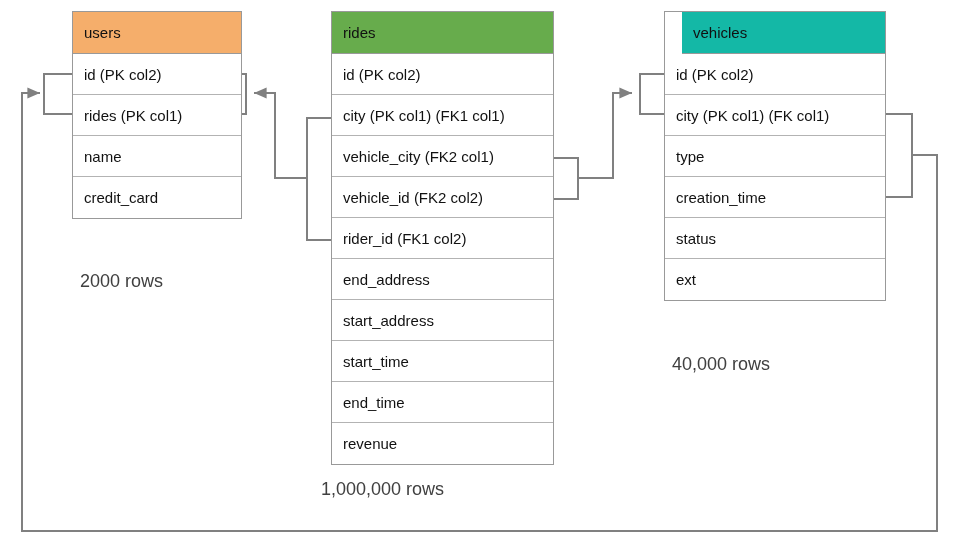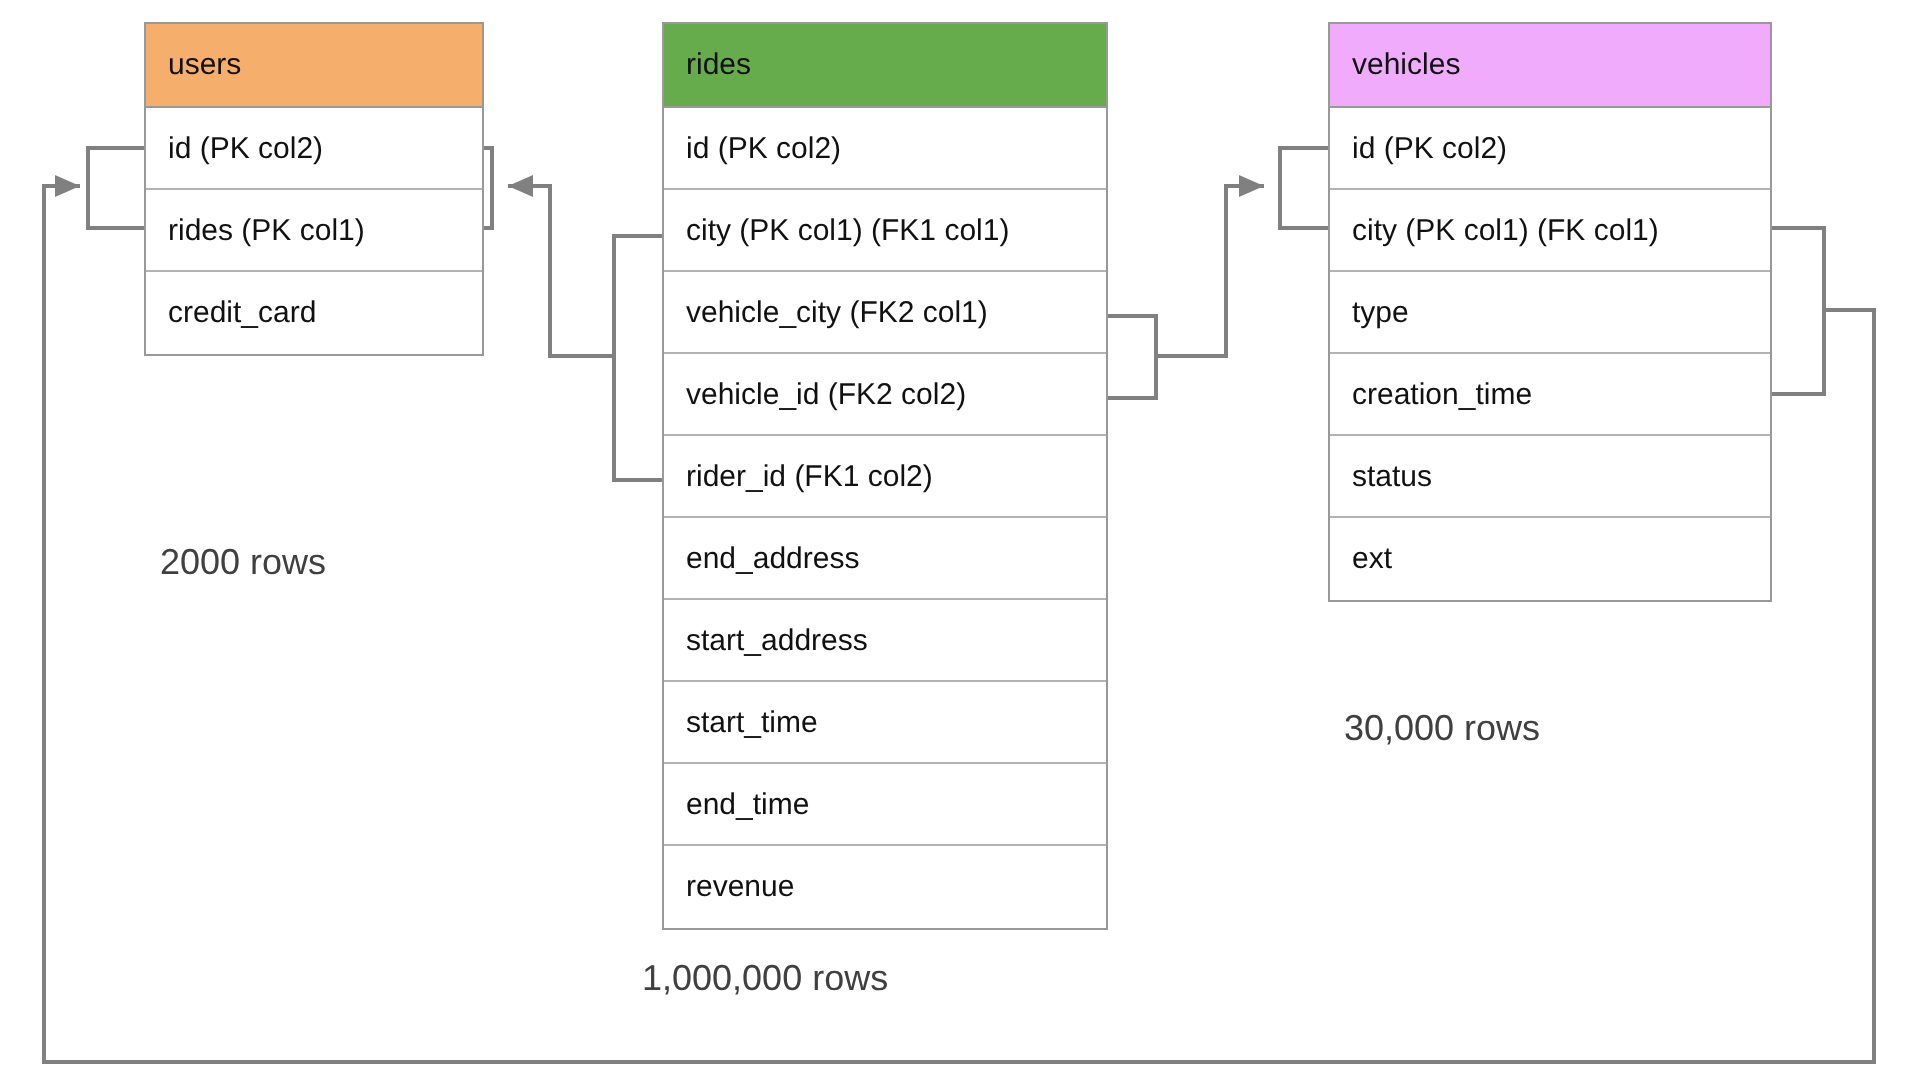--- a/index.html
+++ b/index.html
@@ -112,43 +112,44 @@
         <path d="M 912 155 L 937 155 L 937 531 L 22 531 L 22 93 L 40 93" marker-end="url(#arrR)"></path>
       </g>
 
     </g>
   </svg>
 
   <div class="table" style="left:72px; top:11px; width:170px;">
     <div class="table-header" style="background:#F5AE6B;">users</div>
     <div class="col">id (PK col2)</div>
     <div class="col">rides (PK col1)</div>
+    <div class="col">name</div>
     <div class="col">credit_card</div>
   </div>
   <div class="rowcount" style="left:80px; top:271px;">2000 rows</div>
 
   <div class="table" style="left:331px; top:11px; width:223px;">
     <div class="table-header" style="background:#67AC4C;">rides</div>
     <div class="col">id (PK col2)</div>
     <div class="col">city (PK col1) (FK1 col1)</div>
     <div class="col">vehicle_city (FK2 col1)</div>
     <div class="col">vehicle_id (FK2 col2)</div>
     <div class="col">rider_id (FK1 col2)</div>
     <div class="col">end_address</div>
     <div class="col">start_address</div>
     <div class="col">start_time</div>
     <div class="col">end_time</div>
     <div class="col">revenue</div>
   </div>
   <div class="rowcount" style="left:321px; top:479px;">1,000,000 rows</div>
 
   <div class="table" style="left:664px; top:11px; width:222px;">
-    <div class="table-header" style="background:#f0abfc;">vehicles</div>
+    <div class="table-header" style="background:#14b8a6;margin-left:17px;">vehicles</div>
     <div class="col">id (PK col2)</div>
     <div class="col">city (PK col1) (FK col1)</div>
     <div class="col">type</div>
     <div class="col">creation_time</div>
     <div class="col">status</div>
     <div class="col">ext</div>
   </div>
-  <div class="rowcount" style="left:672px; top:354px;">30,000 rows</div>
+  <div class="rowcount" style="left:672px; top:354px;">40,000 rows</div>
 
 </div>
 
 </body></html>

